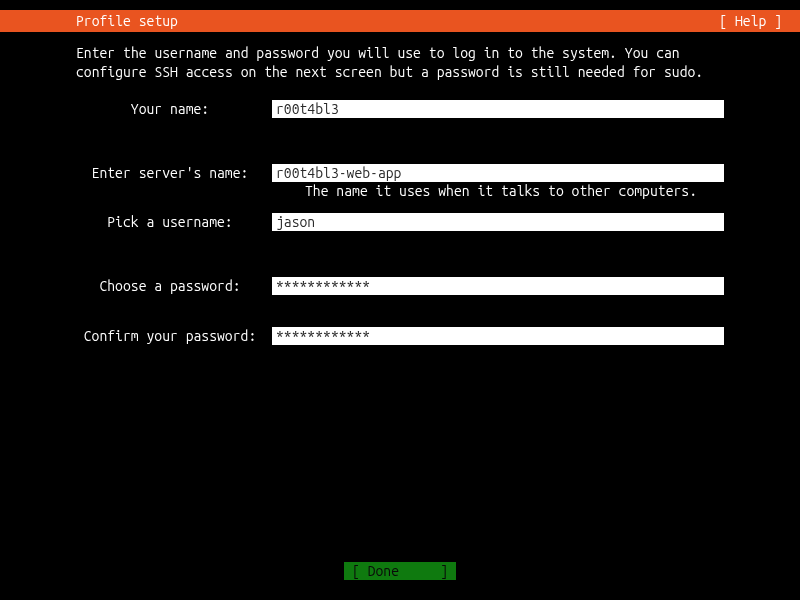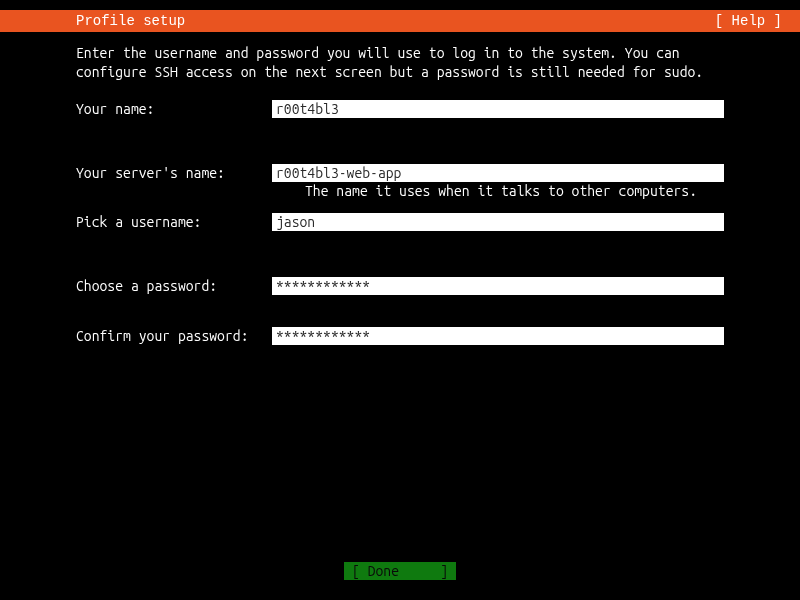--- a/index.html
+++ b/index.html
@@ -19,21 +19,20 @@
     }
     .header {
       background: #e95420;
       height: 22px;
       display: flex;
       justify-content: space-between;
       align-items: center;
       padding: 0 18px 0 12px;
       color: #ffffff;
       margin-top: 10px;
-      font-family: Liberation Mono, monospace;
     }
     .header-title {
       padding-left: 64px;
     }
     .content {
       padding: 12px 76px 0 76px;
     }
     .instructions {
       color: #ffffff;
       line-height: 1.35;
@@ -42,21 +41,21 @@
     .form-row {
       display: flex;
       align-items: flex-start;
       margin-bottom: 14px;
     }
     .form-row.with-hint {
       margin-bottom: 4px;
     }
     .label-col {
       width: 196px;
-      text-align: left;
+      text-align: center;
       color: #ffffff;
       padding-right: 8px;
       padding-top: 1px;
     }
     .input-col {
       flex: 1;
     }
     .text-input {
       width: 100%;
       background: #ffffff;
@@ -114,21 +113,21 @@
   <div class="form-row">
     <div class="label-col">Your name:</div>
     <div class="input-col">
       <input class="text-input" value="r00t4bl3" style="">
     </div>
   </div>
 
   <div class="spacer-row"></div>
 
   <div class="form-row with-hint">
-    <div class="label-col">Your server's name:</div>
+    <div class="label-col">Enter server's name:</div>
     <div class="input-col">
       <input class="text-input" value="r00t4bl3-web-app" style="">
       <div class="hint">The name it uses when it talks to other computers.</div>
     </div>
   </div>
 
   <div class="form-row">
     <div class="label-col">Pick a username:</div>
     <div class="input-col">
       <input class="text-input" value="jason" style="">

